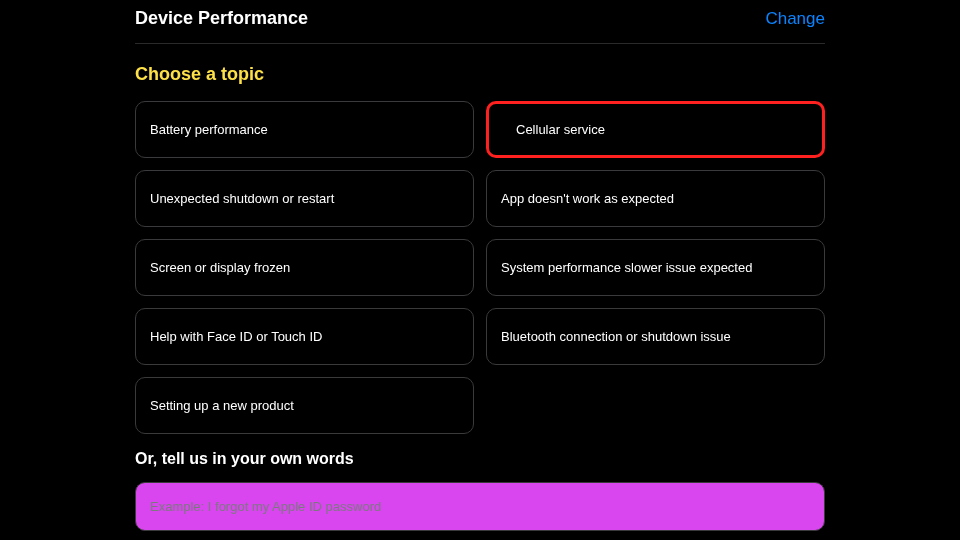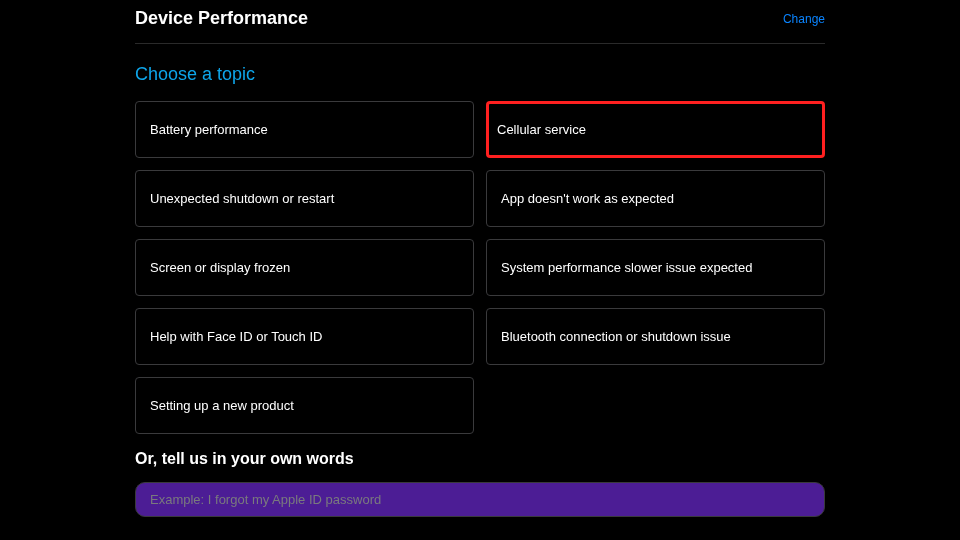--- a/index.html
+++ b/index.html
@@ -24,64 +24,64 @@
       border-bottom: 1px solid #2a2a2a;
       text-align: right;
     }
     .page-title {
       font-size: 18px;
       font-weight: 600;
       color: #fff;
     }
     .change-link {
       color: #0a84ff;
-      font-size: 12px;
+      font-size: 17px;
       cursor: pointer;
     }
     .section-title {
       font-size: 18px;
-      font-weight: 400;
+      font-weight: 700;
       margin-top: 20px;
       margin-bottom: 16px;
-      color: #0ea5e9;
+      color: #fde047;
     }
     .topics-grid {
       display: grid;
       grid-template-columns: 1fr 1fr;
       gap: 12px;
     }
     .topic-card {
       border: 1px solid #3a3a3c;
-      border-radius: 4px;
+      border-radius: 10px;
       padding: 20px 14px;
       font-size: 13px;
       font-weight: 500;
       cursor: pointer;
       background: #000;
       color: #fff;
       position: relative;
     }
     .topic-card.highlighted {
       border: 3px solid #ff2020;
-      padding: 18px 8px;
+      padding: 18px 27px;
     }
     .own-words-title {
       font-size: 16px;
       font-weight: 600;
       margin-top: 16px;
       margin-bottom: 14px;
       color: #fff;
     }
     .own-words-input {
       width: 100%;
       border: 1px solid #3a3a3c;
       border-radius: 10px;
-      background: #4c1d95;
+      background: #d946ef;
       color: #fff;
-      padding: 9px 14px;
+      padding: 16px 14px;
       font-size: 13px;
       font-family: inherit;
       outline: none;
     }
     .own-words-input::placeholder {
       color: #7a7a7e;
     }
   </style>
 </head>
 <body>

